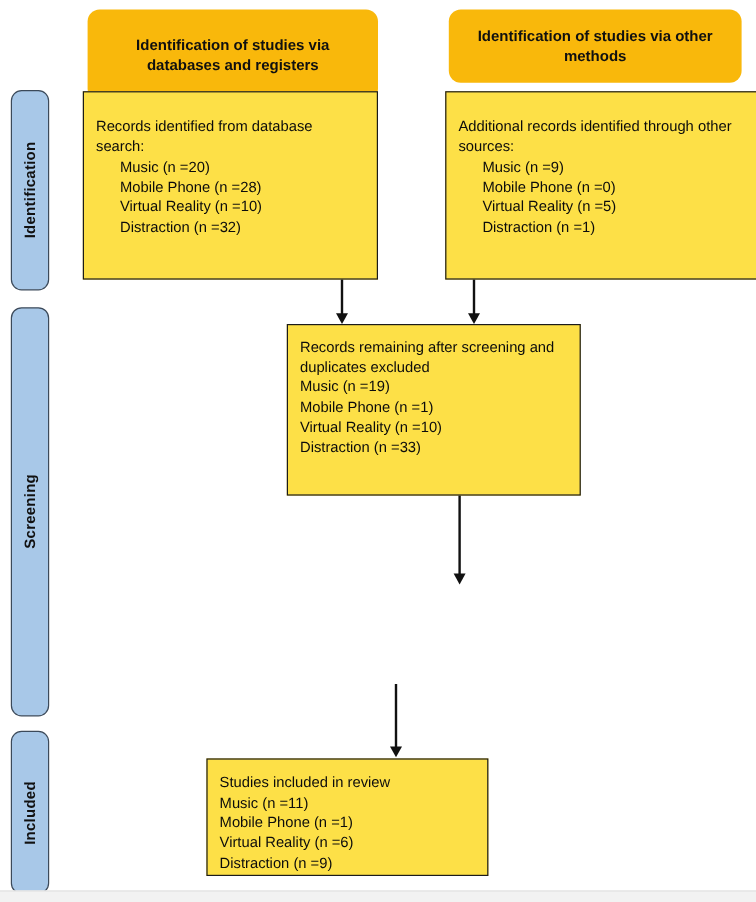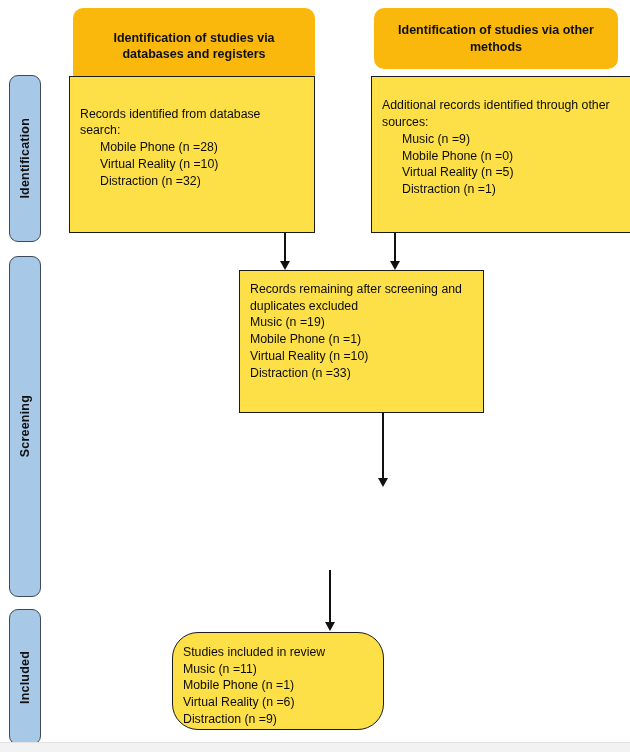--- a/index.html
+++ b/index.html
@@ -90,23 +90,22 @@
   }
   #box-remaining {
     left: 239px; top: 270px; width: 245px; height: 143px;
     padding-top: 10px;
   }
   #box-eligibility {
     left: 178px; top: 488px; width: 246px; height: 82px;
     padding-top: 11px;
   }
   #box-included {
-    left: 172px; top: 632px; width: 212px; height: 98px;
+    left: 172px; top: 632px; width: 235px; height: 98px;
     padding-top: 11px;
-    border-radius: 26px;
   }
 
   
   .conn-line {
     position: absolute;
     background: #111111;
     width: 2px;
   }
   .conn-head {
     position: absolute;
@@ -158,20 +157,21 @@
   <div class="header-banner" id="banner-databases">
     <span class="banner-text">Identification of studies via databases and registers</span>
   </div>
 
   <div class="header-banner" id="banner-other">
     <span class="banner-text">Identification of studies via other methods</span>
   </div>
 
   <div class="box" id="box-db-records">
     <div class="line">Records identified from database search:</div>
+    <div class="line indent">Music (n =20)</div>
     <div class="line indent">Mobile Phone (n =28)</div>
     <div class="line indent">Virtual Reality (n =10)</div>
     <div class="line indent">Distraction (n =32)</div>
   </div>
 
   <div class="box" id="box-other-records">
     <div class="line">Additional records identified through other sources:</div>
     <div class="line indent">Music (n =9)</div>
     <div class="line indent">Mobile Phone (n =0)</div>
     <div class="line indent">Virtual Reality (n =5)</div>

